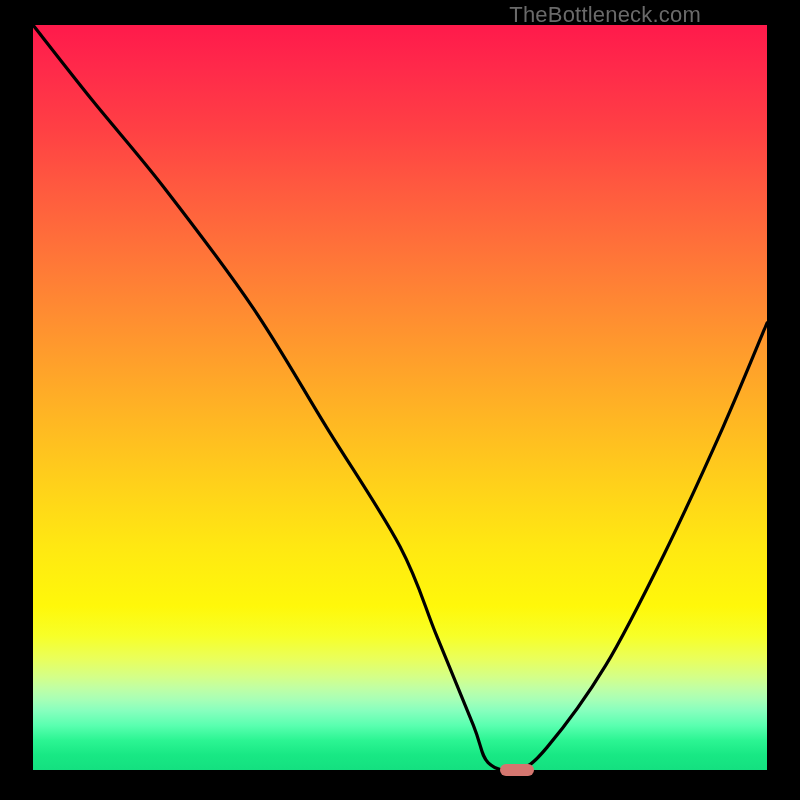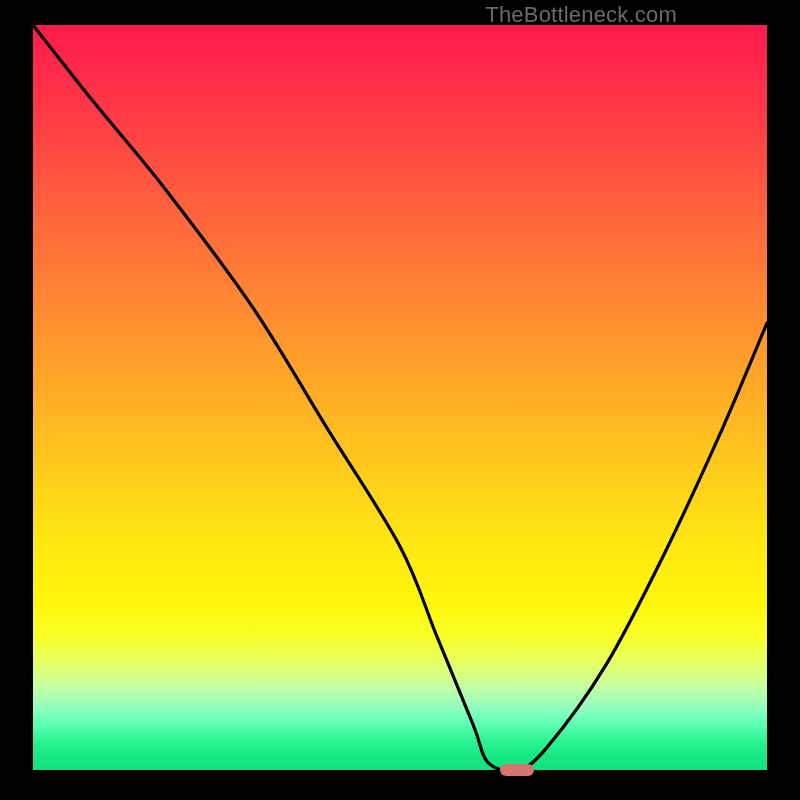--- a/index.html
+++ b/index.html
@@ -9,20 +9,21 @@
     height: 800px;
     background: #000;
     overflow: hidden;
     font-family: Arial, Helvetica, sans-serif;
   }
   .frame {
     position: relative;
     width: 685px;
     height: 800px;
     background: #000;
+    padding-left: 24px;
   }
   .watermark {
     position: absolute;
     top: 2px;
     right: 8px;
     color: #6a6a6a;
     font-size: 22px;
     font-weight: 500;
     letter-spacing: 0.2px;
     z-index: 10;

